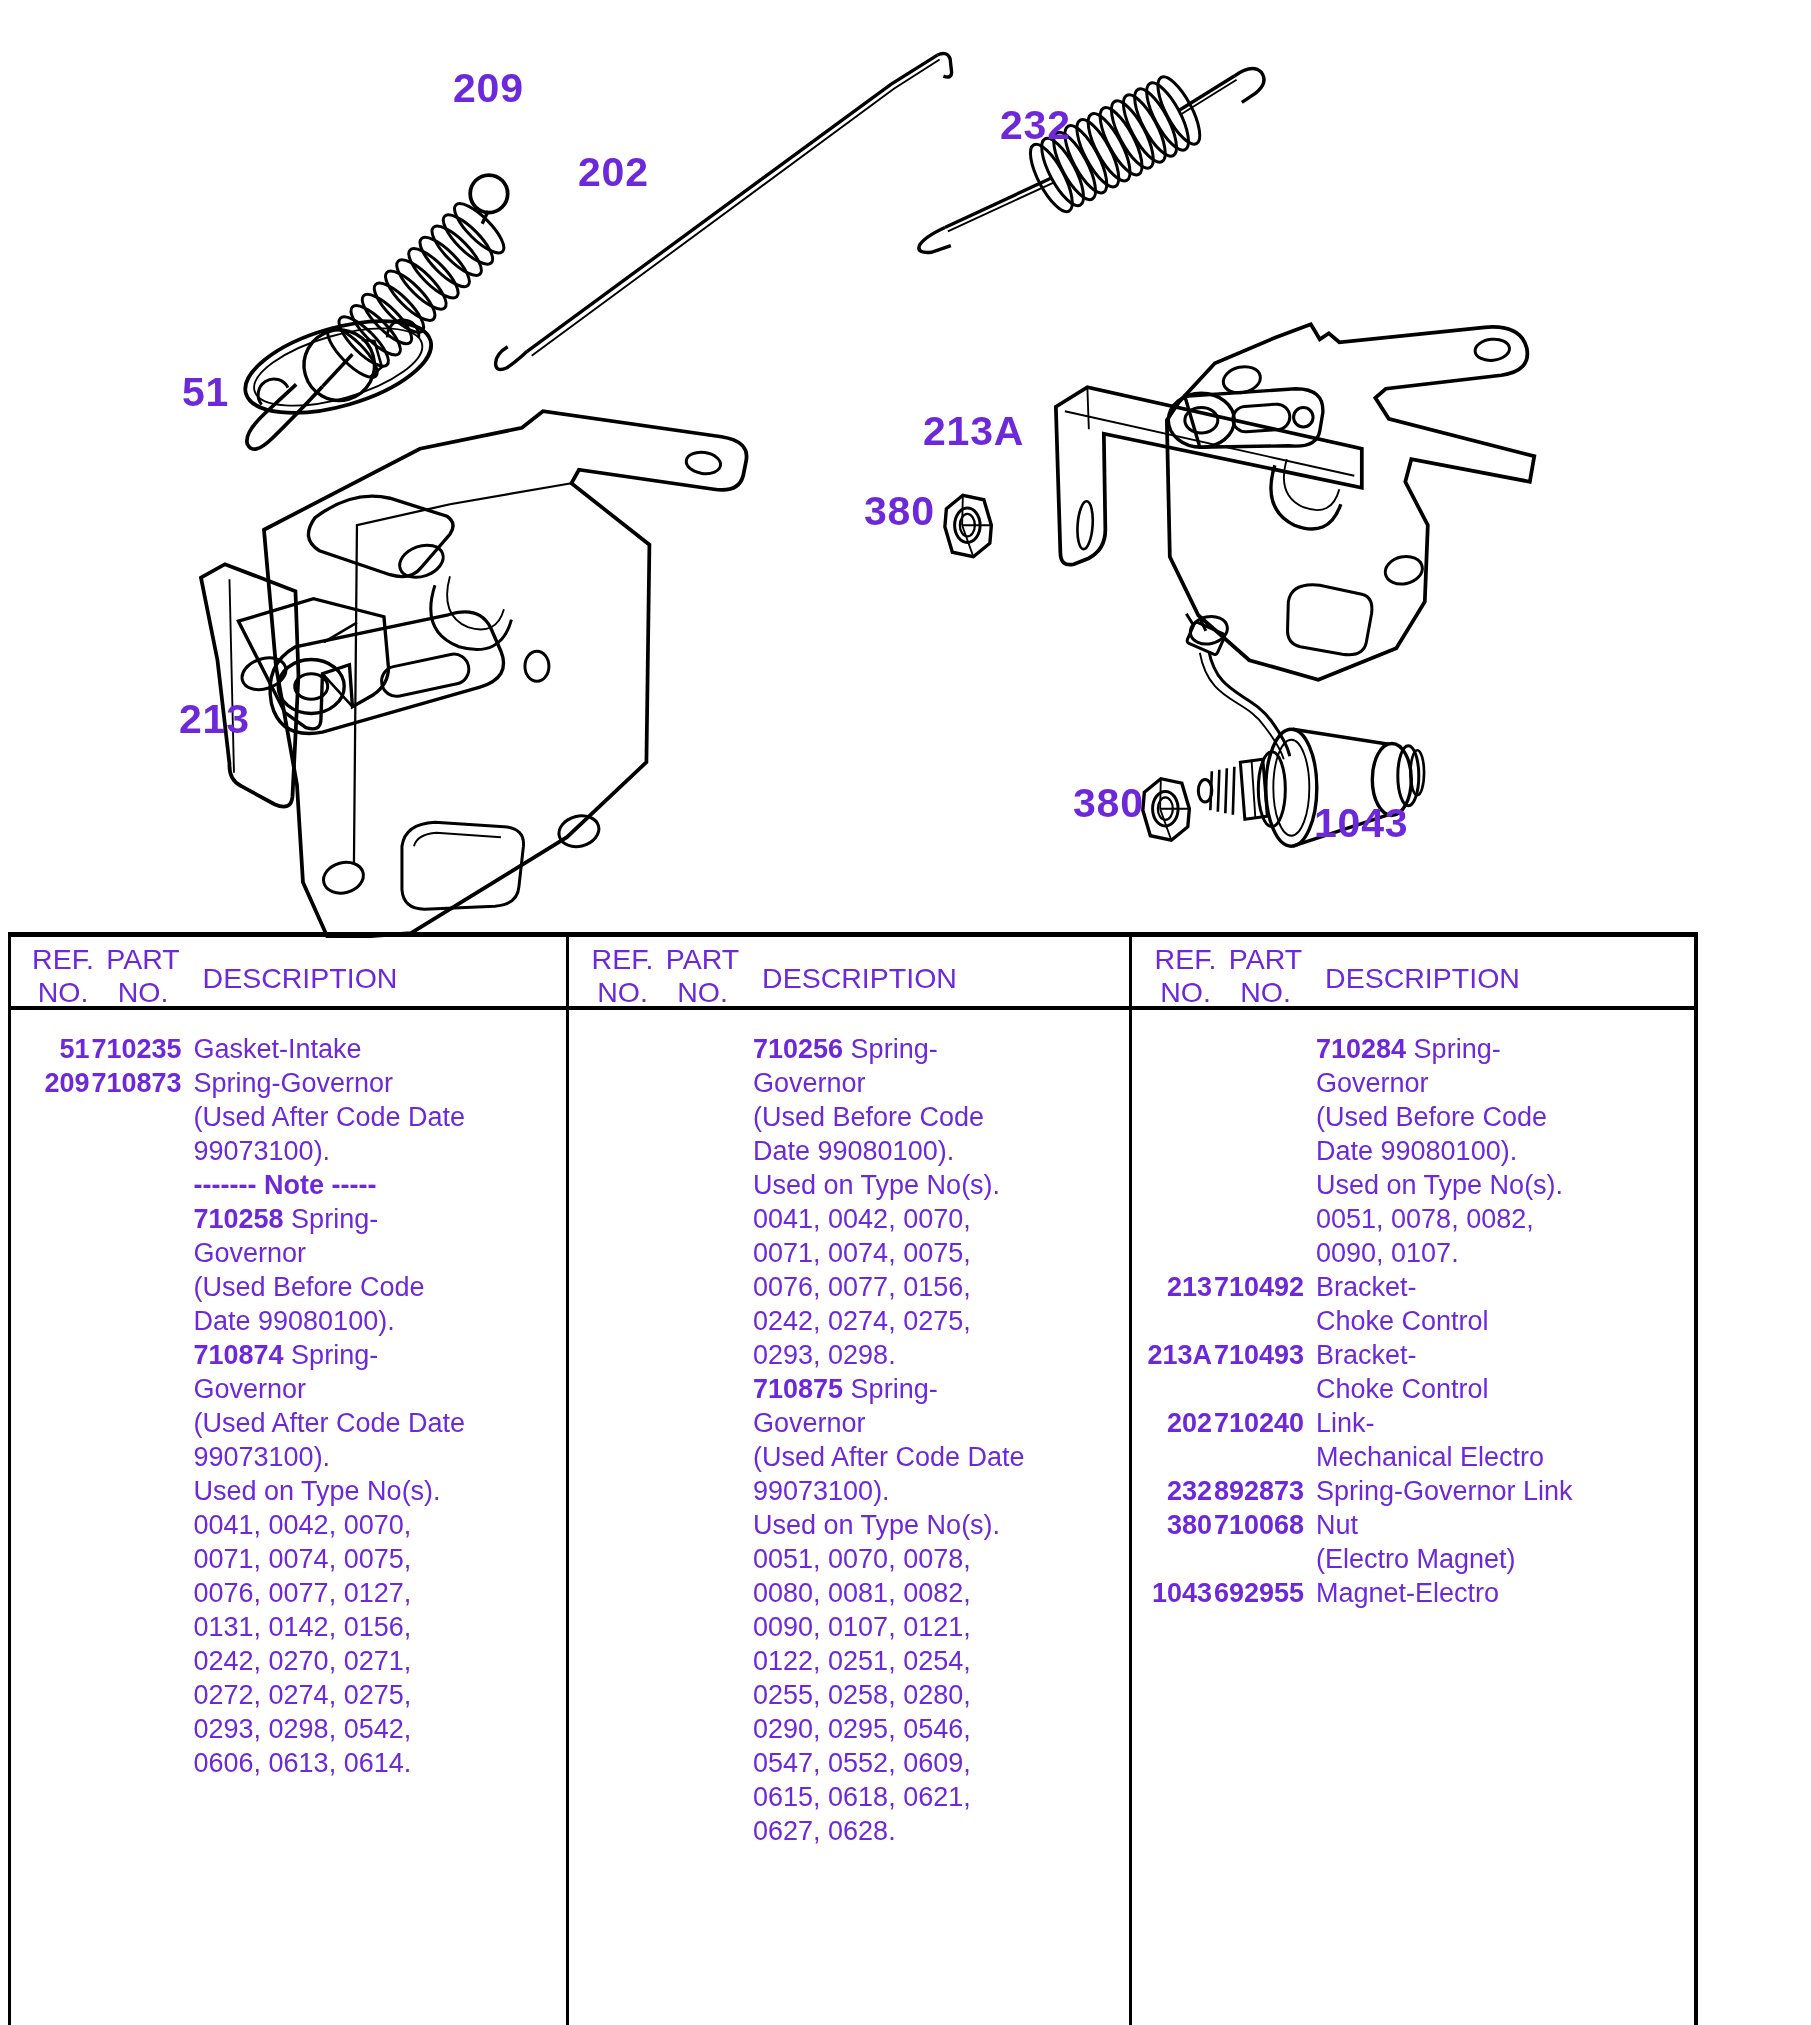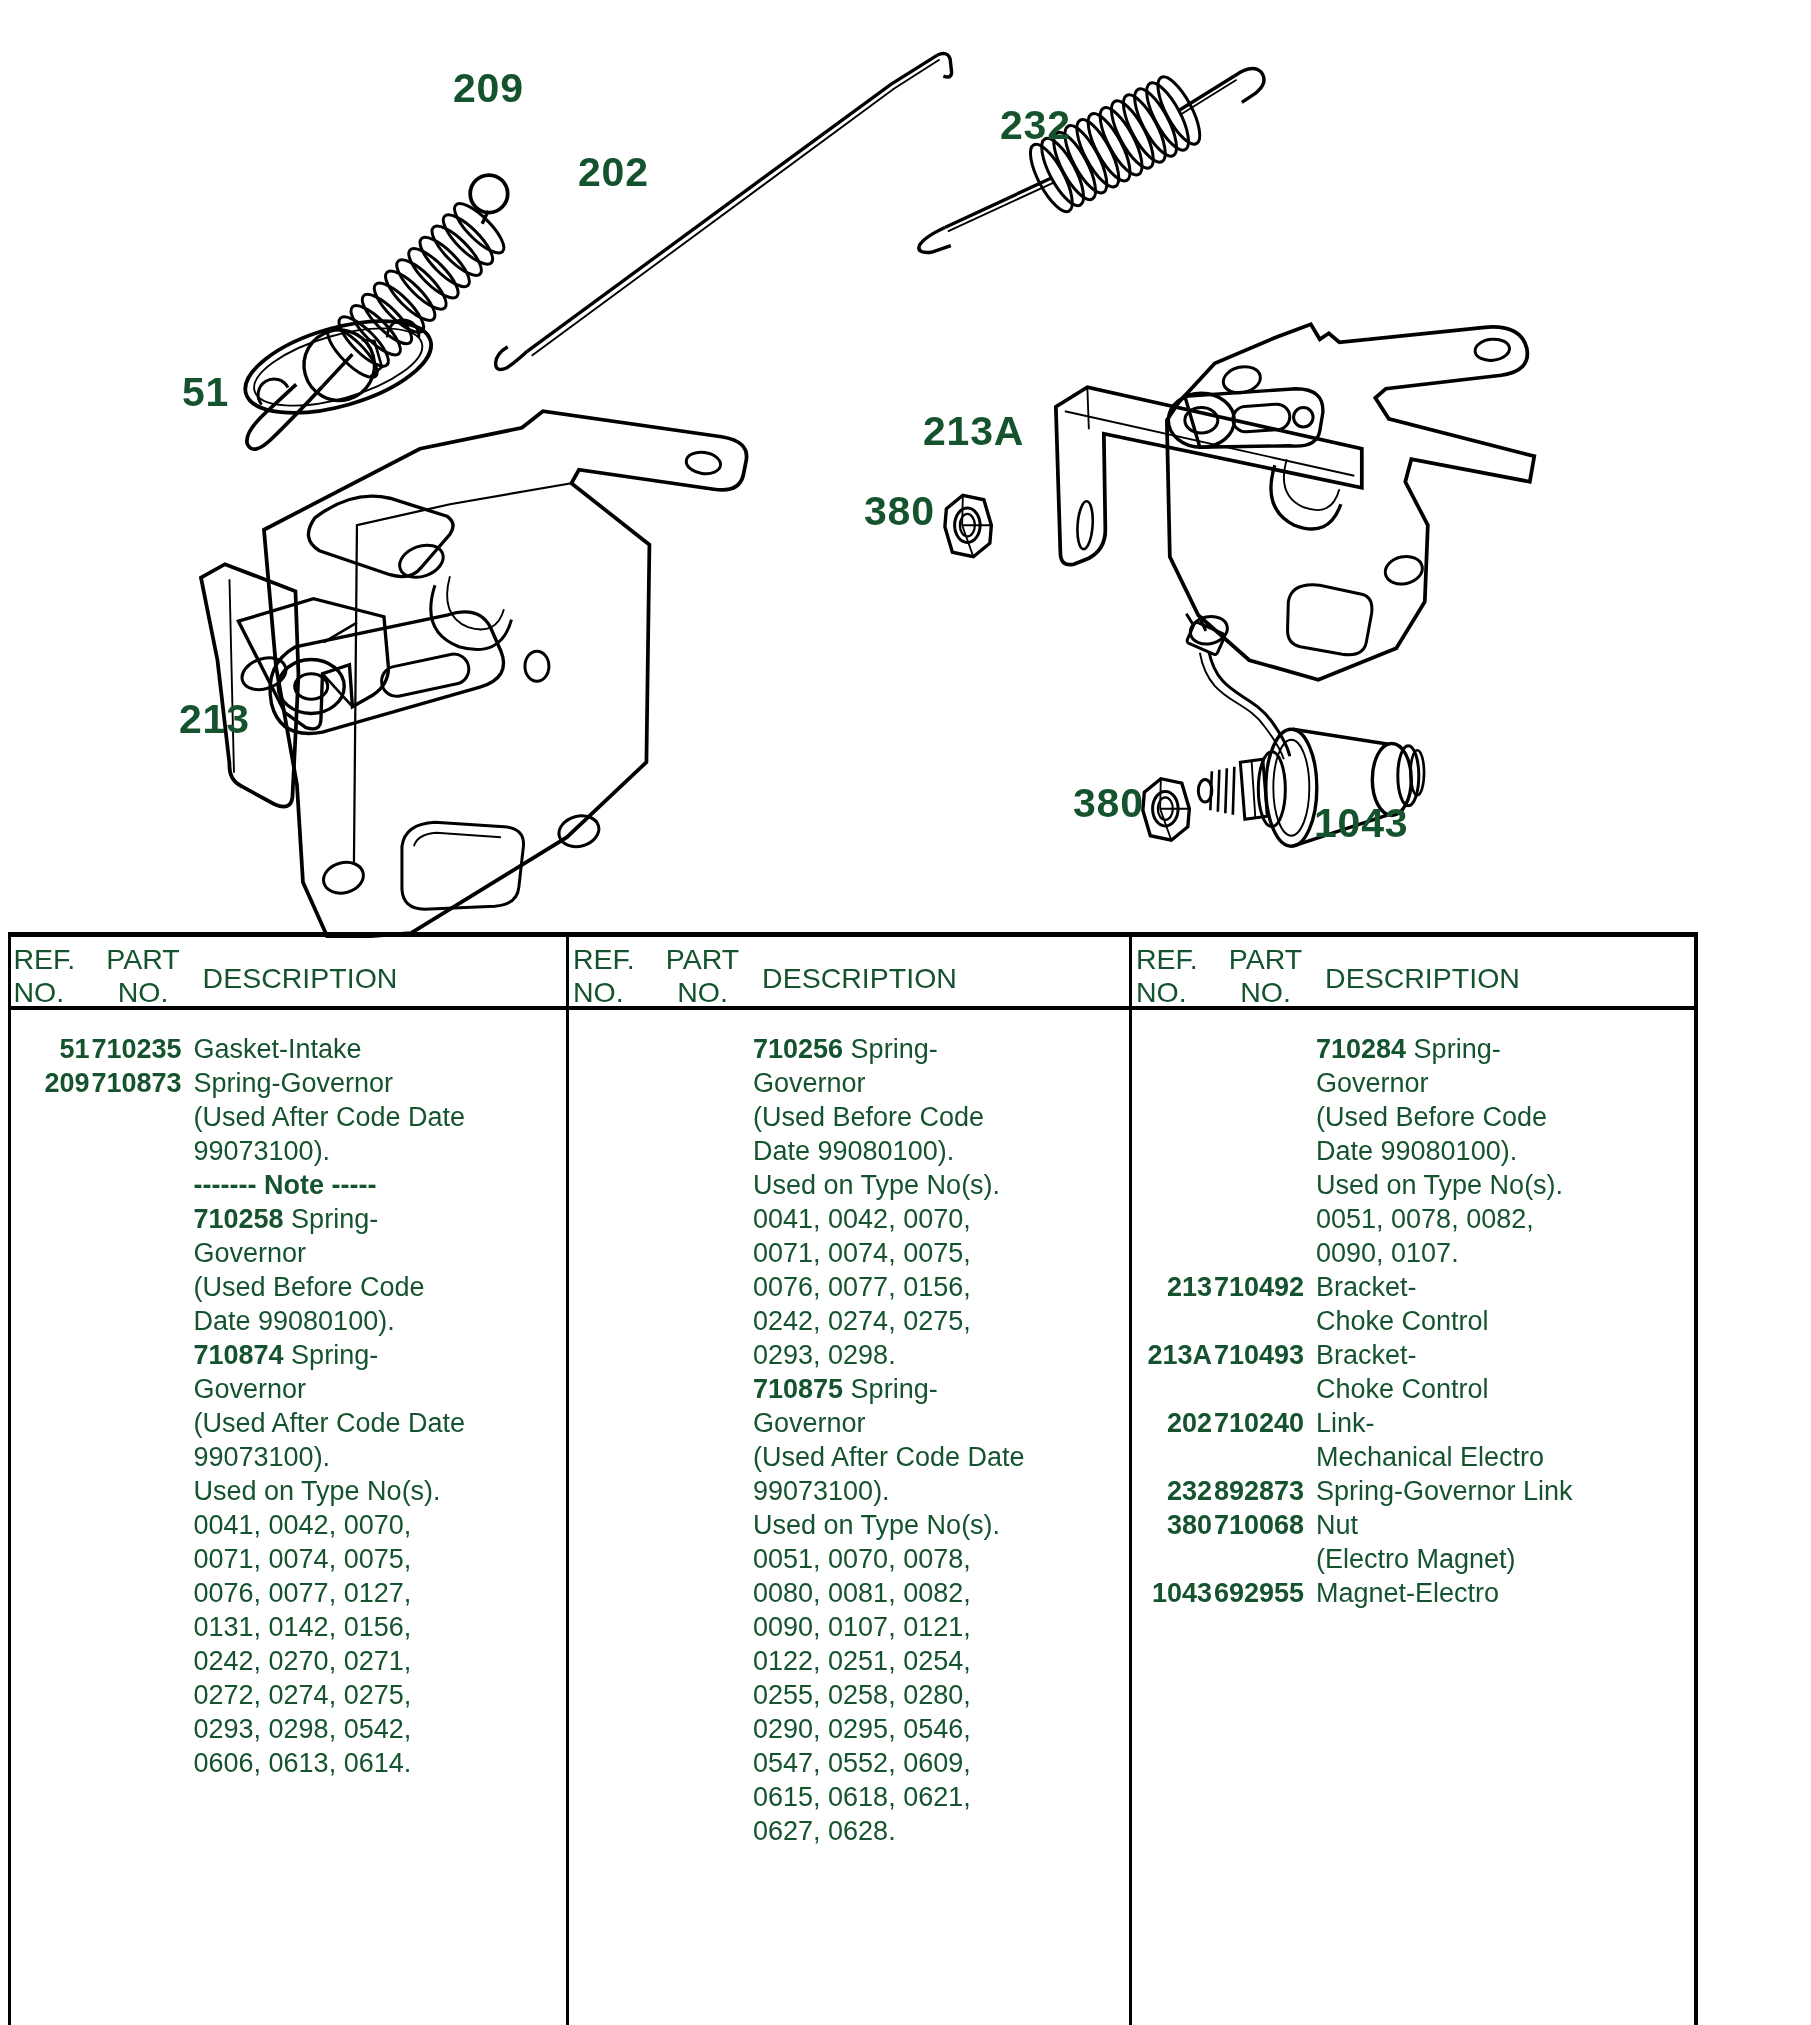--- a/index.html
+++ b/index.html
@@ -1,17 +1,17 @@
 <!DOCTYPE html>
 <html style="font-size:12px"><head>
 <meta charset="utf-8">
 <style>
   html,body{margin:0;padding:0;background:#fff;}
   #page{position:relative;width:1811px;height:2025px;background:#ffffff;
-        font-family:"Liberation Sans",sans-serif;color:#14532d;overflow:hidden;border-radius:7px;}
+        font-family:"Liberation Sans",sans-serif;color:#6d28d9;overflow:hidden;border-radius:7px;}
   
   #diagram{position:absolute;left:0;top:0;}
   .dlabel{position:absolute;font-weight:bold;font-size:41px;line-height:41px;letter-spacing:0.8px;}
   .lbl-209{left:453px;top:68px;}
   .lbl-202{left:578px;top:152px;}
   .lbl-232{left:1000px;top:105px;}
   .lbl-51{left:182px;top:372px;}
   .lbl-213{left:179px;top:699px;}
   .lbl-213a{left:923px;top:411px;}
   .lbl-380u{left:864px;top:491px;}
@@ -22,21 +22,21 @@
   .b-top{left:7.5px;top:932px;width:1690px;height:4.5px;}
   .b-hsep{left:7.5px;top:1006px;width:1690px;height:3.8px;}
   .b-left{left:7.5px;top:932px;width:3.8px;height:1094px;}
   .b-right{left:1694px;top:932px;width:3.8px;height:1094px;}
   .b-v1{left:566px;top:932px;width:3px;height:1094px;}
   .b-v2{left:1129px;top:932px;width:3px;height:1094px;}
   
   .col{position:absolute;top:932px;height:1094px;width:557px;}
   .col-0{left:10.5px;} .col-1{left:570px;} .col-2{left:1133px;}
   .hdr{position:absolute;left:0;top:10.5px;width:100%;font-size:28.5px;line-height:33px;}
-  .h-ref{position:absolute;left:3px;width:99px;text-align:left;}
+  .h-ref{position:absolute;left:3px;width:99px;text-align:center;}
   .h-part{position:absolute;left:83px;width:99px;text-align:center;}
   .h-desc{position:absolute;left:188px;top:19px;width:203px;text-align:center;}
   .lines{position:absolute;left:0;top:100px;width:100%;}
   .trow{display:flex;height:34px;font-size:27px;line-height:34px;white-space:pre;}
   .c-ref{width:79px;text-align:right;font-weight:bold;flex:none;}
   .c-part{width:92px;text-align:right;font-weight:bold;flex:none;}
   .c-desc{padding-left:12px;flex:1;}
   svg .ln{stroke:#000;fill:none;}
 </style>
 </head>

